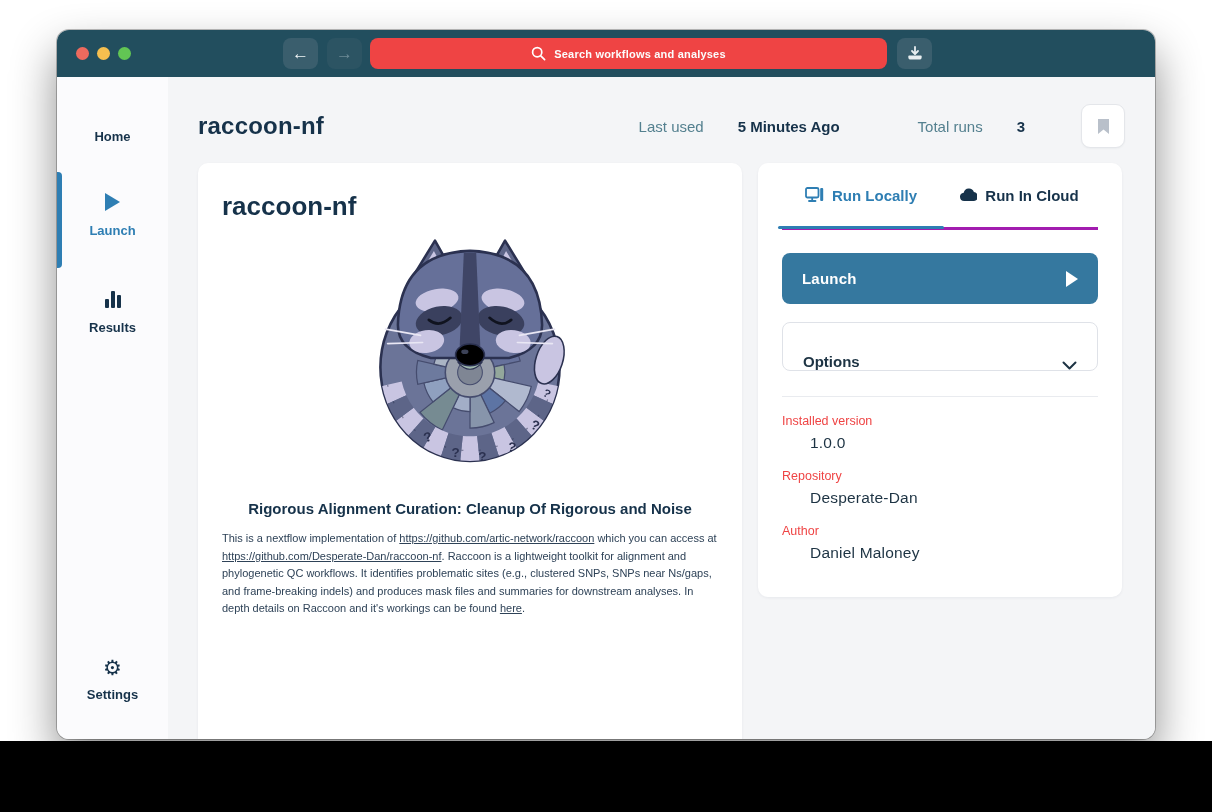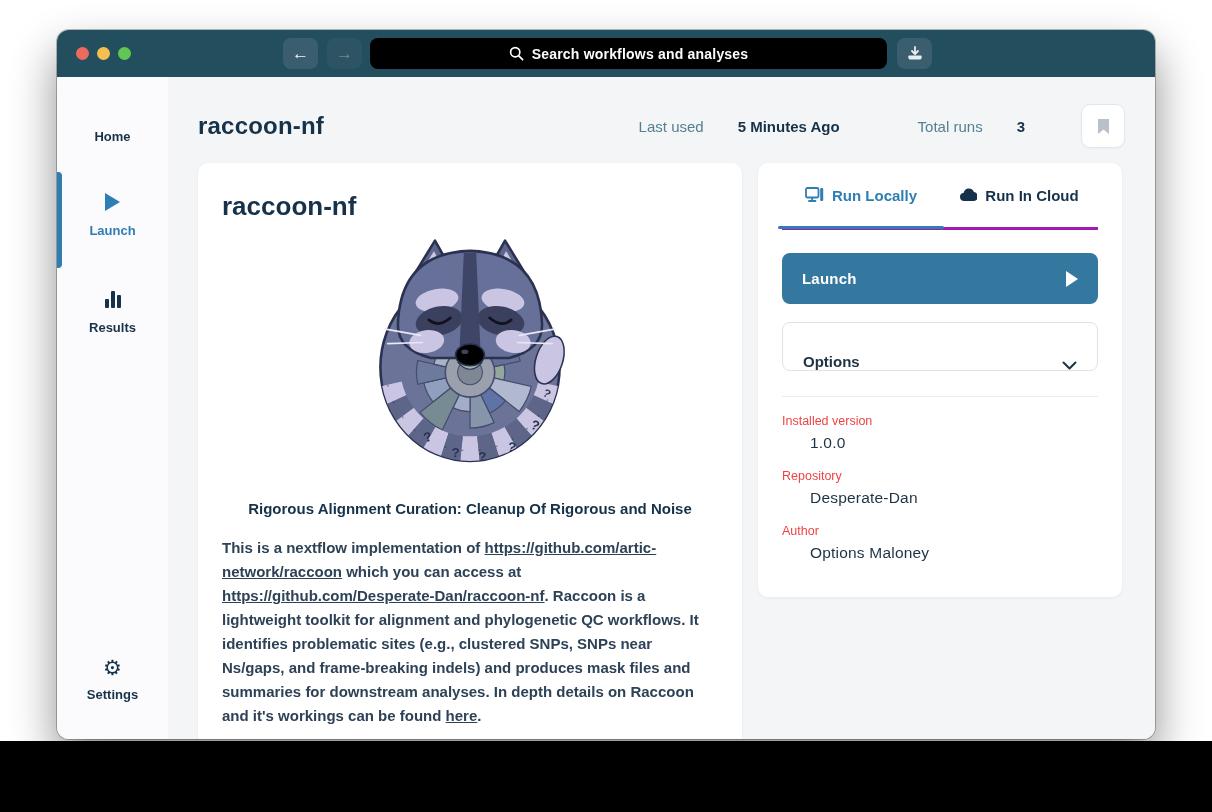--- a/index.html
+++ b/index.html
@@ -22,22 +22,22 @@
   .t-yellow{left:40px;background:#f5bf4f;}
   .t-green{left:61px;background:#62c554;}
   .nav-btn{
     position:absolute;top:8px;width:35px;height:31px;border-radius:8px;
     display:flex;align-items:center;justify-content:center;font-size:17px;font-weight:bold;
   }
   .nav-back{left:226px;background:#3a5e6d;color:#f2f6f7;}
   .nav-fwd{left:270px;background:#2c5463;color:#6d8b97;}
   .searchbar{
     position:absolute;left:313px;top:8px;width:517px;height:31px;border-radius:8px;
-    background:#000000;display:flex;align-items:center;justify-content:center;gap:8px;
-    color:#fbfdfd;font-size:14px;font-weight:bold;letter-spacing:.2px;
+    background:#ef4444;display:flex;align-items:center;justify-content:center;gap:8px;
+    color:#fbfdfd;font-size:11px;font-weight:bold;letter-spacing:.2px;
   }
   .dl-btn{
     position:absolute;left:840px;top:8px;width:35px;height:31px;border-radius:8px;
     background:#3a5e6d;display:flex;align-items:center;justify-content:center;
   }
   
   .window-body{position:absolute;left:0;top:47px;right:0;bottom:0;border-radius:32px;}
   .sidebar{position:absolute;left:0;top:0;width:111px;bottom:0;background:#fbfbfd;border-right:1px solid #ececf0;}
   .side-item{position:absolute;left:0;width:100%;text-align:center;cursor:pointer;}
   .side-item .lbl{display:block;margin-top:8px;font-size:13px;font-weight:bold;color:var(--c-navy,#16324a);}
@@ -73,21 +73,21 @@
   }
   .content-row{display:flex;gap:16px;padding:0 30px;margin-top:14px;align-items:flex-start;}
   
   .workflow-card{
     width:496px;background:#fff;border-radius:10px;padding:28px 24px;height:640px;
     box-shadow:0 1px 3px rgba(20,40,60,.06);
   }
   .wf-name{font-size:26px;font-weight:bold;color:var(--c-navy,#16324a);margin:0 0 8px 0;}
   .illus-wrap{text-align:center;margin:4px 0 10px 0;}
   .wf-tagline{font-size:15px;font-weight:bold;color:var(--c-navy,#16324a);text-align:center;margin:10px 0 0 0;}
-  .wf-desc{font-size:15px;line-height:1.6;color:#2e4257;margin-top:19px;font-weight:bold;}
+  .wf-desc{font-size:11px;line-height:1.6;color:#2e4257;margin-top:13px;}
   .wf-desc .link{color:#2e4257;text-decoration:underline;cursor:pointer;}
   
   .run-panel{
     width:316px;background:#fff;border-radius:10px;padding:0 24px 24px 24px;height:410px;
     box-shadow:0 1px 3px rgba(20,40,60,.06);
   }
   .tabs{display:flex;height:64px;border-bottom:3px solid #a21caf;}
   .tab{flex:1;display:flex;align-items:center;justify-content:center;gap:8px;font-size:15px;font-weight:bold;
        color:var(--c-navy,#16324a);position:relative;cursor:pointer;}
   .tab.active{color:var(--c-accent,#2e7eb3);}
@@ -316,20 +316,20 @@
           <div>
             <div class="info-label">Installed version</div>
             <div class="info-value reg">1.0.0</div>
           </div>
           <div>
             <div class="info-label">Repository</div>
             <div class="info-value reg">Desperate-Dan</div>
           </div>
           <div>
             <div class="info-label">Author</div>
-            <div class="info-value reg">Options Maloney</div>
+            <div class="info-value reg">Daniel Maloney</div>
           </div>
         </div>
 
       </div>
     </div>
   </div>
 </div>
 
 </body></html>

